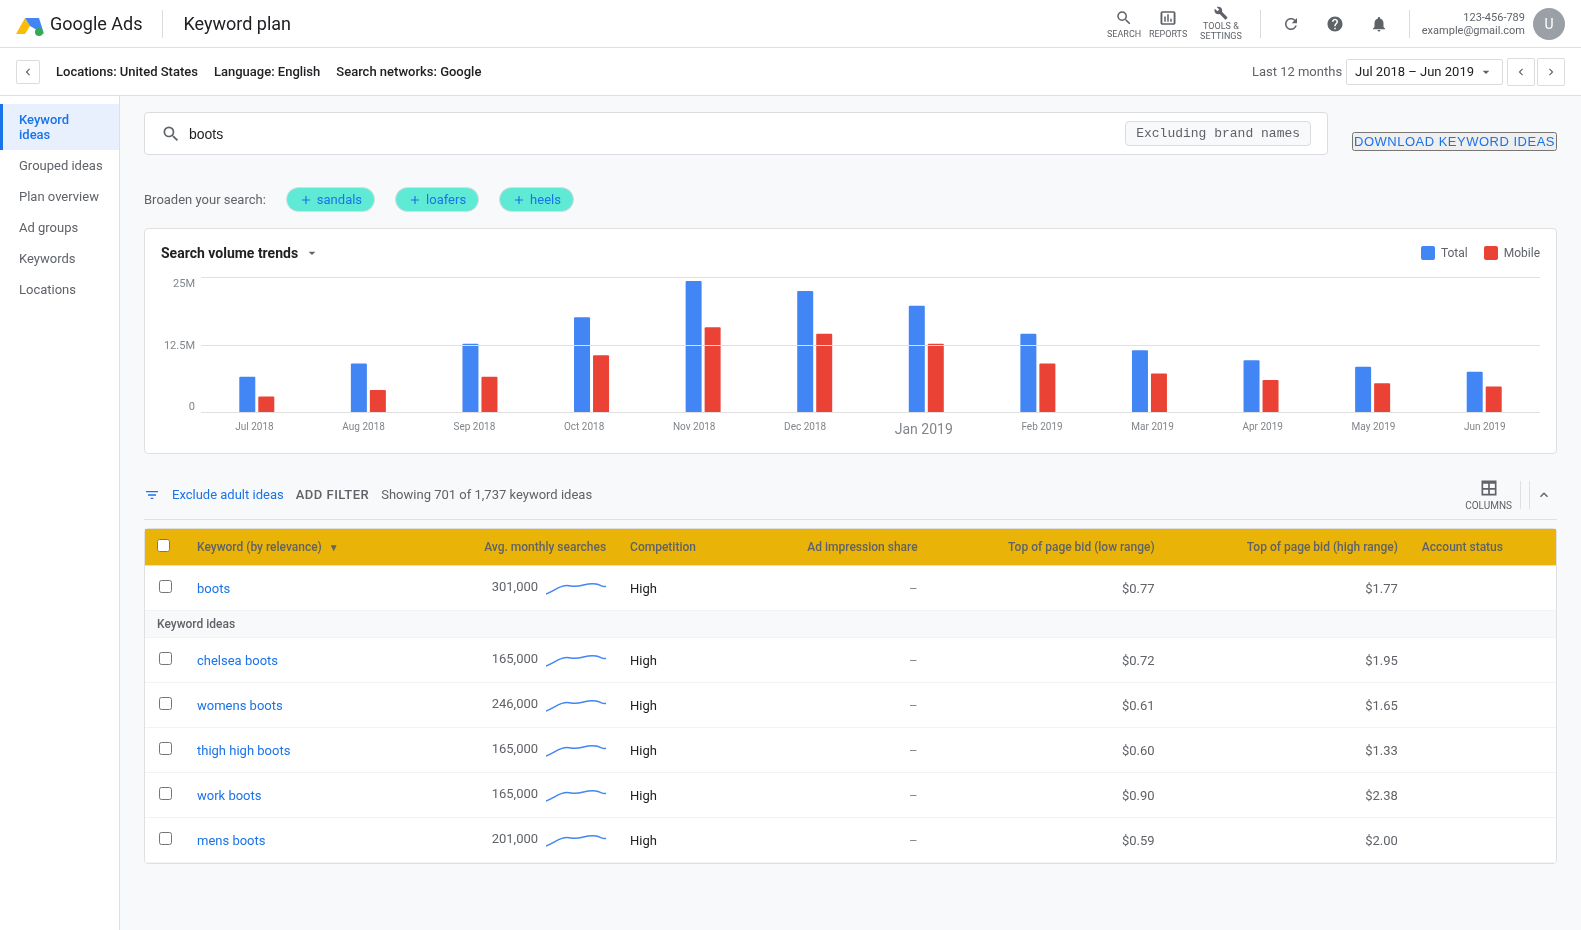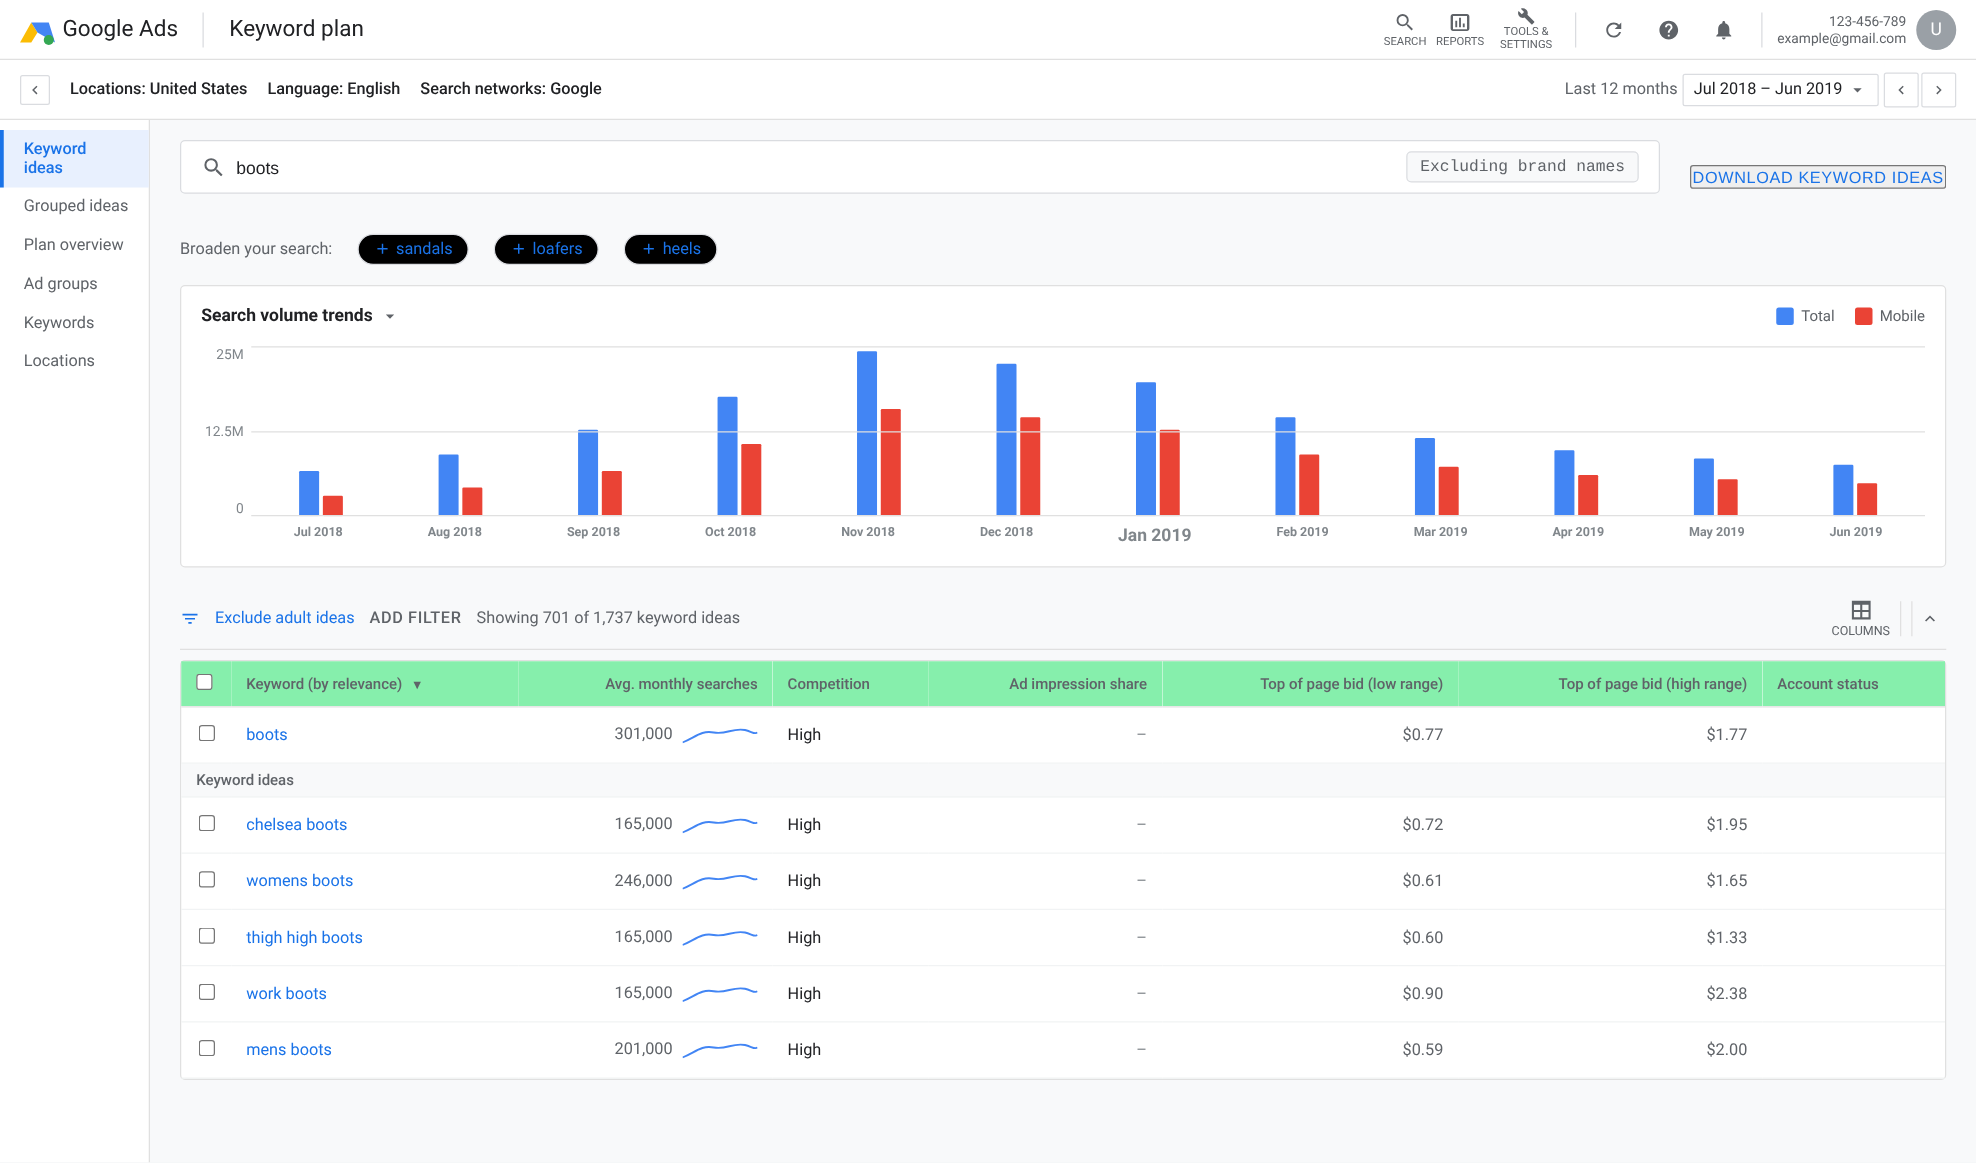--- a/index.html
+++ b/index.html
@@ -50,45 +50,45 @@
     
     .searchbar-row { display: flex; align-items: center; margin-bottom: 16px; background: #fff; border: 1px solid #dadce0; border-radius: 4px; padding: 8px 16px; }
     .searchbar-icon { color: #5f6368; margin-right: 8px; font-size: 18px; }
     .searchbar-input { flex: 1; border: none; outline: none; font-size: 14px; color: #202124; background: transparent; }
     .searchbar-filter { margin-left: auto; color: #5f6368; font-size: 13px; cursor: pointer; border: 1px solid #dadce0; border-radius: 4px; padding: 4px 10px; background: #f8f9fa; font-family: Liberation Mono, monospace; }
     .download-btn { margin-left: 24px; color: #1a73e8; font-size: 13px; font-weight: 500; cursor: pointer; text-transform: uppercase; letter-spacing: 0.5px; white-space: nowrap; }
 
     
     .broaden-row { display: flex; align-items: center; gap: 20px; margin-bottom: 16px; }
     .broaden-label { font-size: 13px; color: #5f6368; }
-    .broaden-tag { display: flex; gap: 4px; border: 1px solid #dadce0; border-radius: 16px; padding: 4px 12px; cursor: pointer; color: #1a73e8; font-size: 13px; background: #000000; }
+    .broaden-tag { display: flex; align-items: center; gap: 4px; border: 1px solid #dadce0; border-radius: 16px; padding: 4px 12px; cursor: pointer; color: #1a73e8; font-size: 13px; background: #5eead4; }
 
     
     .chart-section { background: #fff; border: 1px solid #e0e0e0; border-radius: 4px; padding: 16px; margin-bottom: 16px; }
     .chart-header { display: flex; align-items: center; justify-content: space-between; margin-bottom: 16px; }
     .chart-title { display: flex; align-items: center; gap: 6px; font-size: 14px; font-weight: 700; color: #202124; cursor: pointer; }
     .chart-legend { display: flex; gap: 16px; align-items: center; }
     .legend-item { display: flex; align-items: center; gap: 6px; font-size: 12px; color: #5f6368; }
     .legend-swatch { width: 14px; height: 14px; border-radius: 2px; }
     .chart-area { position: relative; height: 160px; }
     .chart-yaxis { position: absolute; top: 0; left: 0; width: 40px; bottom: 24px; display: flex; flex-direction: column; justify-content: space-between; align-items: flex-end; padding-right: 6px; font-size: 11px; color: #80868b; }
-    .chart-xaxis { position: absolute; bottom: 0; left: 40px; right: 0; display: flex; justify-content: space-around; font-size: 10px; color: #80868b; font-weight: bold; }
+    .chart-xaxis { position: absolute; bottom: 0; left: 40px; right: 0; display: flex; justify-content: space-around; font-size: 10px; color: #80868b; }
 
     
     .filter-row { display: flex; align-items: center; gap: 12px; margin-bottom: 8px; padding: 8px 0; border-bottom: 1px solid #e0e0e0; }
     .exclude-link { color: #1a73e8; font-size: 13px; cursor: pointer; text-decoration: none; }
     .add-filter-btn { color: #5f6368; font-size: 13px; cursor: pointer; font-weight: 500; text-transform: uppercase; letter-spacing: 0.5px; }
     .showing-text { font-size: 13px; color: #5f6368; }
     .columns-btn { margin-left: auto; display: flex; flex-direction: column; align-items: center; gap: 2px; cursor: pointer; color: #5f6368; font-size: 11px; }
     .collapse-btn { width: 28px; height: 28px; display: flex; align-items: center; justify-content: center; cursor: pointer; color: #5f6368; border-left: 1px solid #e0e0e0; }
 
     
     .table-container { background: #fff; border: 1px solid #e0e0e0; border-radius: 4px; }
     .table { width: 100%; border-collapse: collapse; }
-    .table th { padding: 10px 12px; text-align: left; font-size: 12px; color: #5f6368; font-weight: 500; border-bottom: 1px solid #e0e0e0; background: #86efac; position: sticky; top: 0; }
+    .table th { padding: 10px 12px; text-align: left; font-size: 12px; color: #5f6368; font-weight: 500; border-bottom: 1px solid #e0e0e0; background: #eab308; position: sticky; top: 0; }
     .table th.right { text-align: right; }
     .table td { padding: 10px 12px; font-size: 13px; color: #202124; border-bottom: 1px solid #f1f3f4; vertical-align: middle; }
     .table td.right { text-align: right; color: #5f6368; }
     .section-header td { font-size: 12px; color: #5f6368; font-weight: 500; background: #f8f9fa; padding: 6px 12px; }
     .keyword-link { color: #1a73e8; cursor: pointer; }
     .checkbox-cell { width: 40px; text-align: center; }
     .sort-icon { display: inline-block; margin-left: 4px; color: #5f6368; font-size: 10px; }
     .dash { color: #80868b; }
 
     

